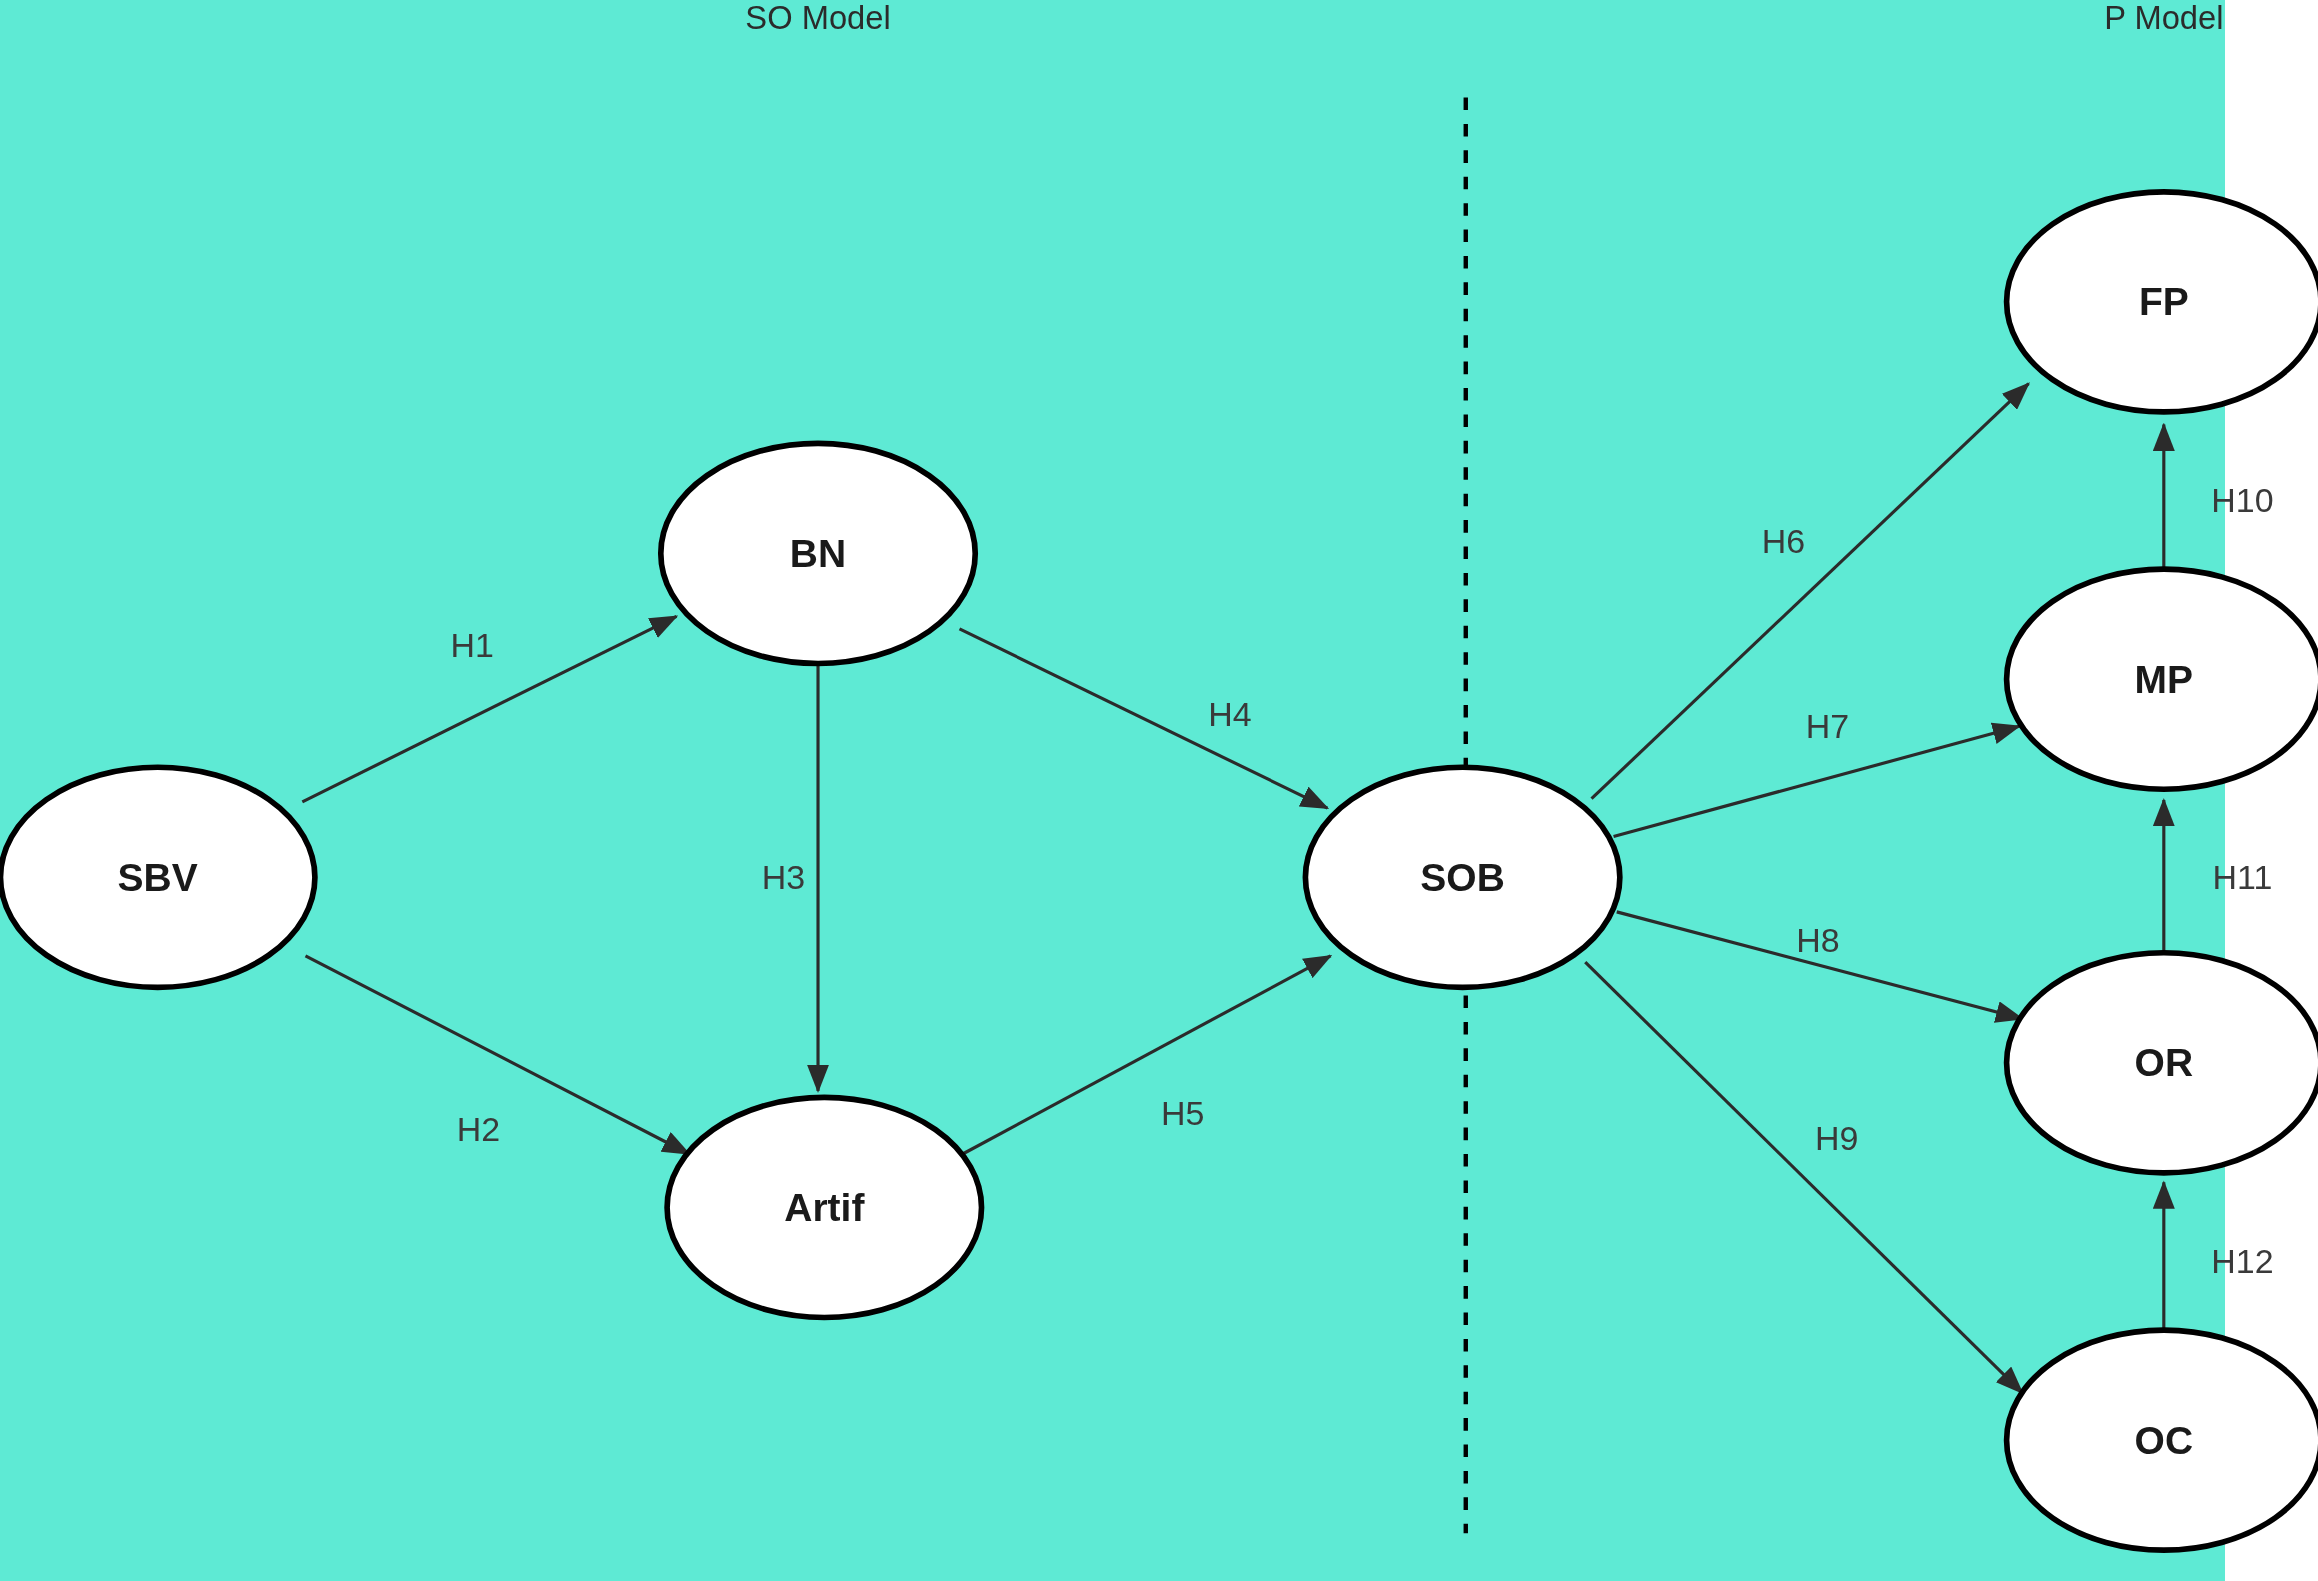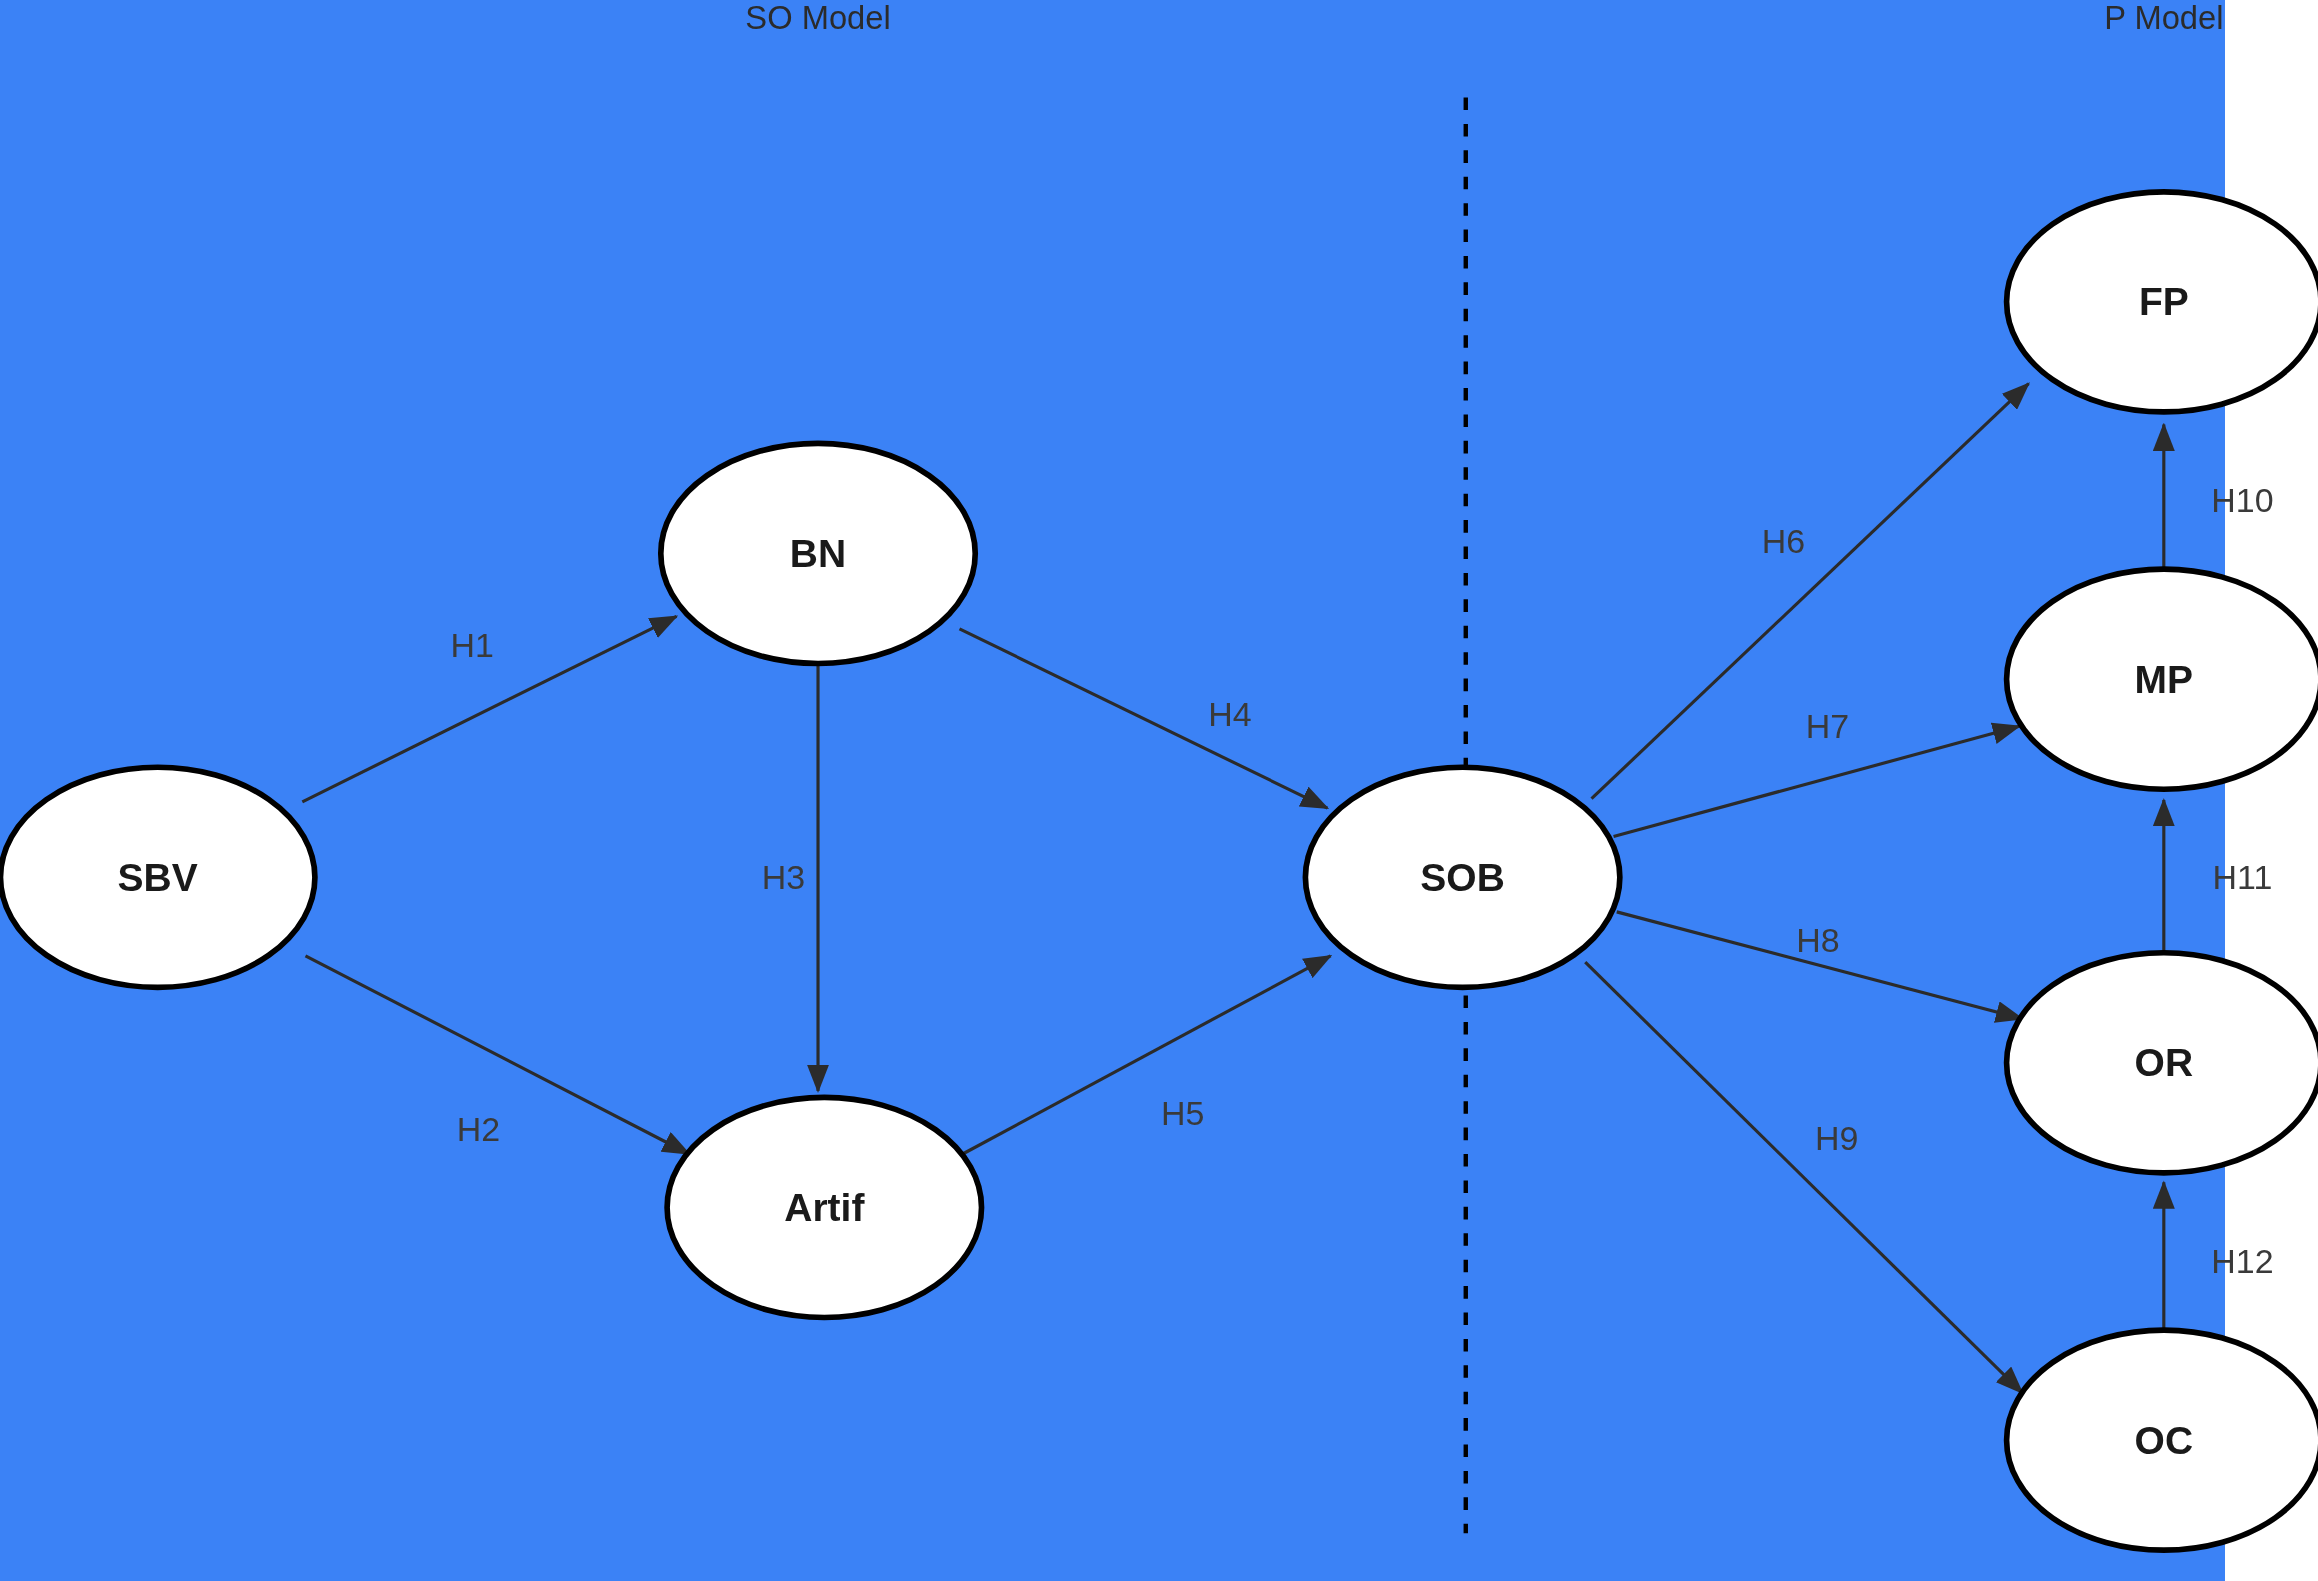--- a/index.html
+++ b/index.html
@@ -10,21 +10,21 @@
   body {
     width: 2319px;
     height: 1581px;
     font-family: "Liberation Sans", sans-serif;
     overflow: hidden;
   }
   #diagram-root {
     position: relative;
     width: 2225px;
     height: 1581px;
-    background: #3b82f6;
+    background: #5eead4;
   }
   svg#model-svg {
     display: block;
     width: 2319px;
     height: 1581px;
   }
   .node-ellipse {
     fill: #ffffff;
     stroke: #000000;
     stroke-width: 9;

